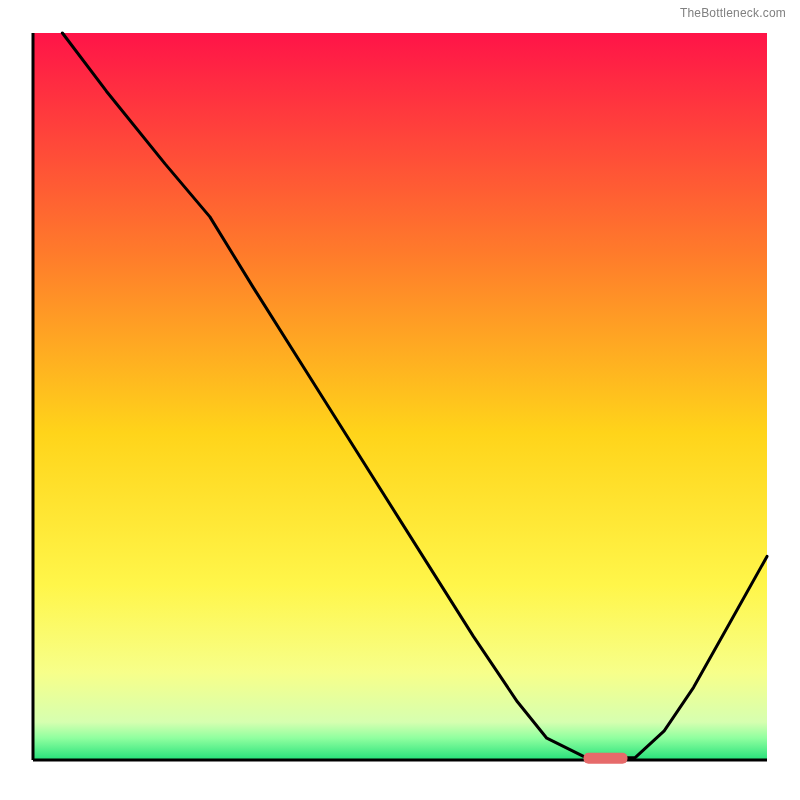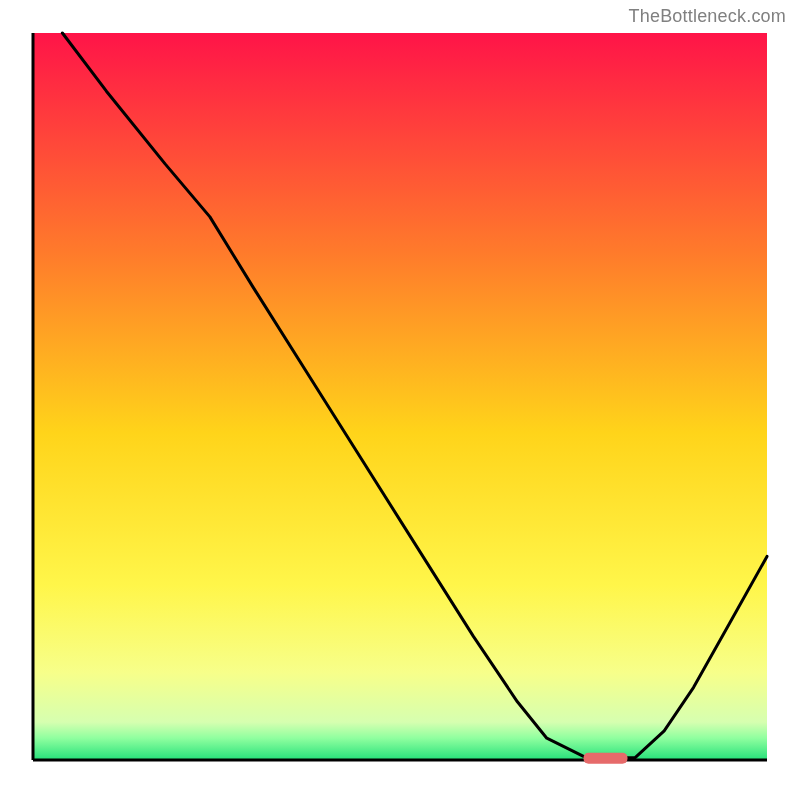--- a/index.html
+++ b/index.html
@@ -14,21 +14,21 @@
   .stage {
     position: relative;
     width: 800px;
     height: 800px;
   }
   .watermark {
     position: absolute;
     top: 6px;
     right: 14px;
     color: #808080;
-    font-size: 18px;
+    font-size: 12px;
     font-weight: 400;
     letter-spacing: 0.2px;
     z-index: 5;
   }
   .plot {
     position: absolute;
     left: 0;
     top: 0;
     width: 800px;
     height: 800px;

